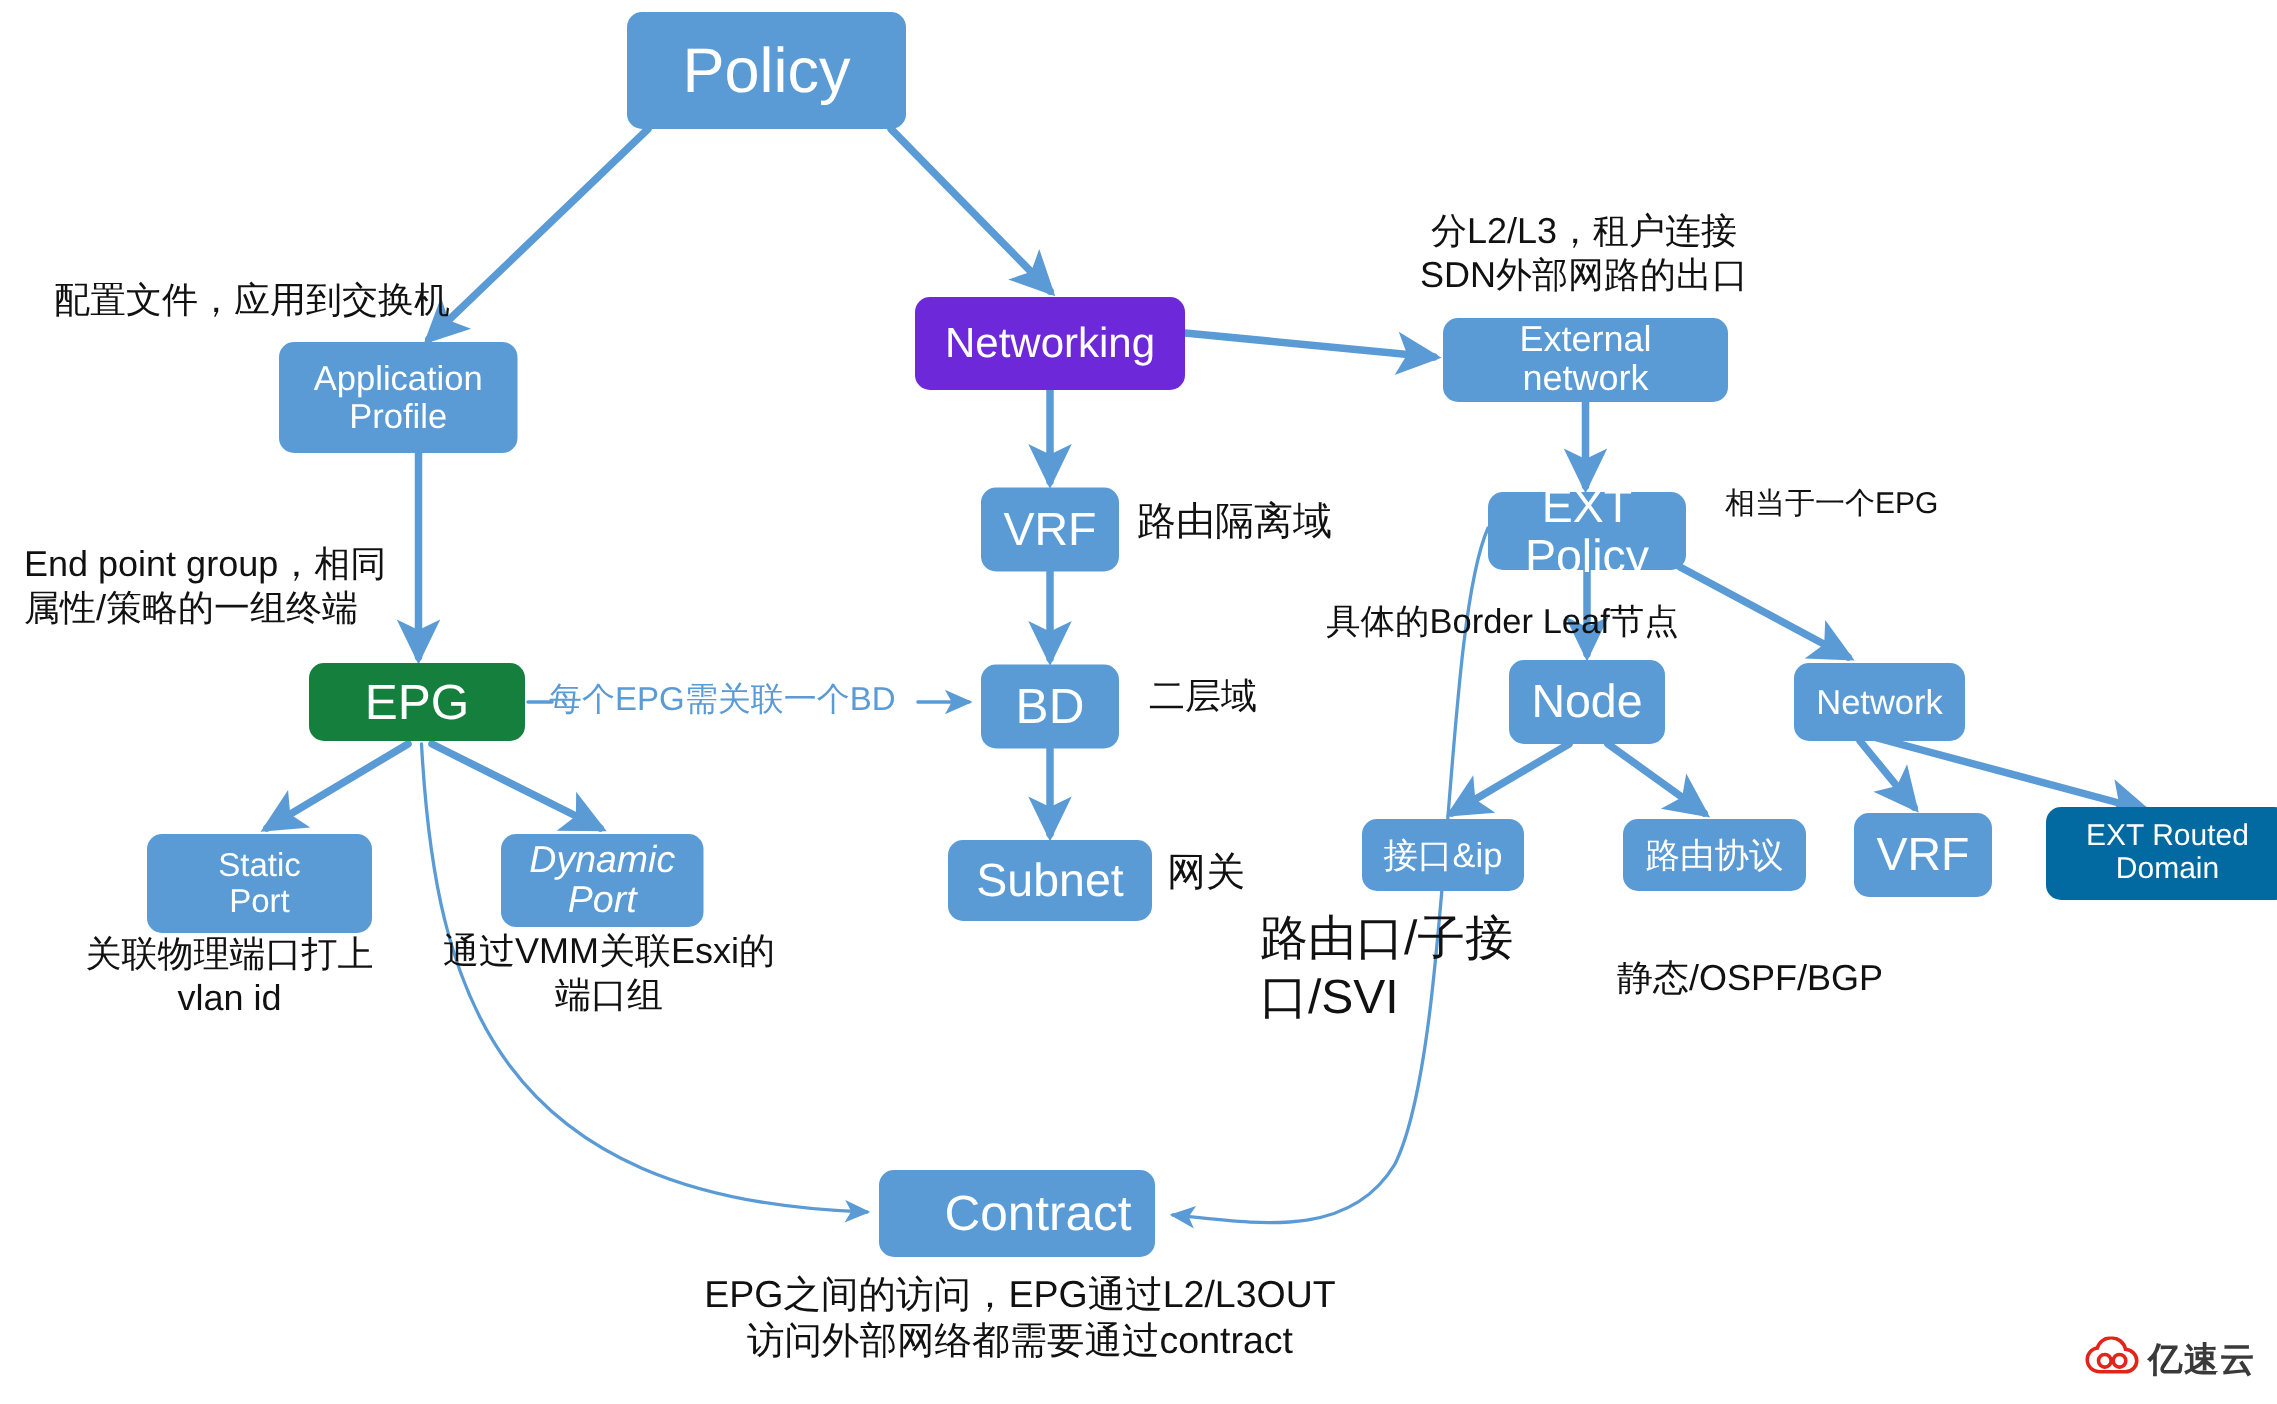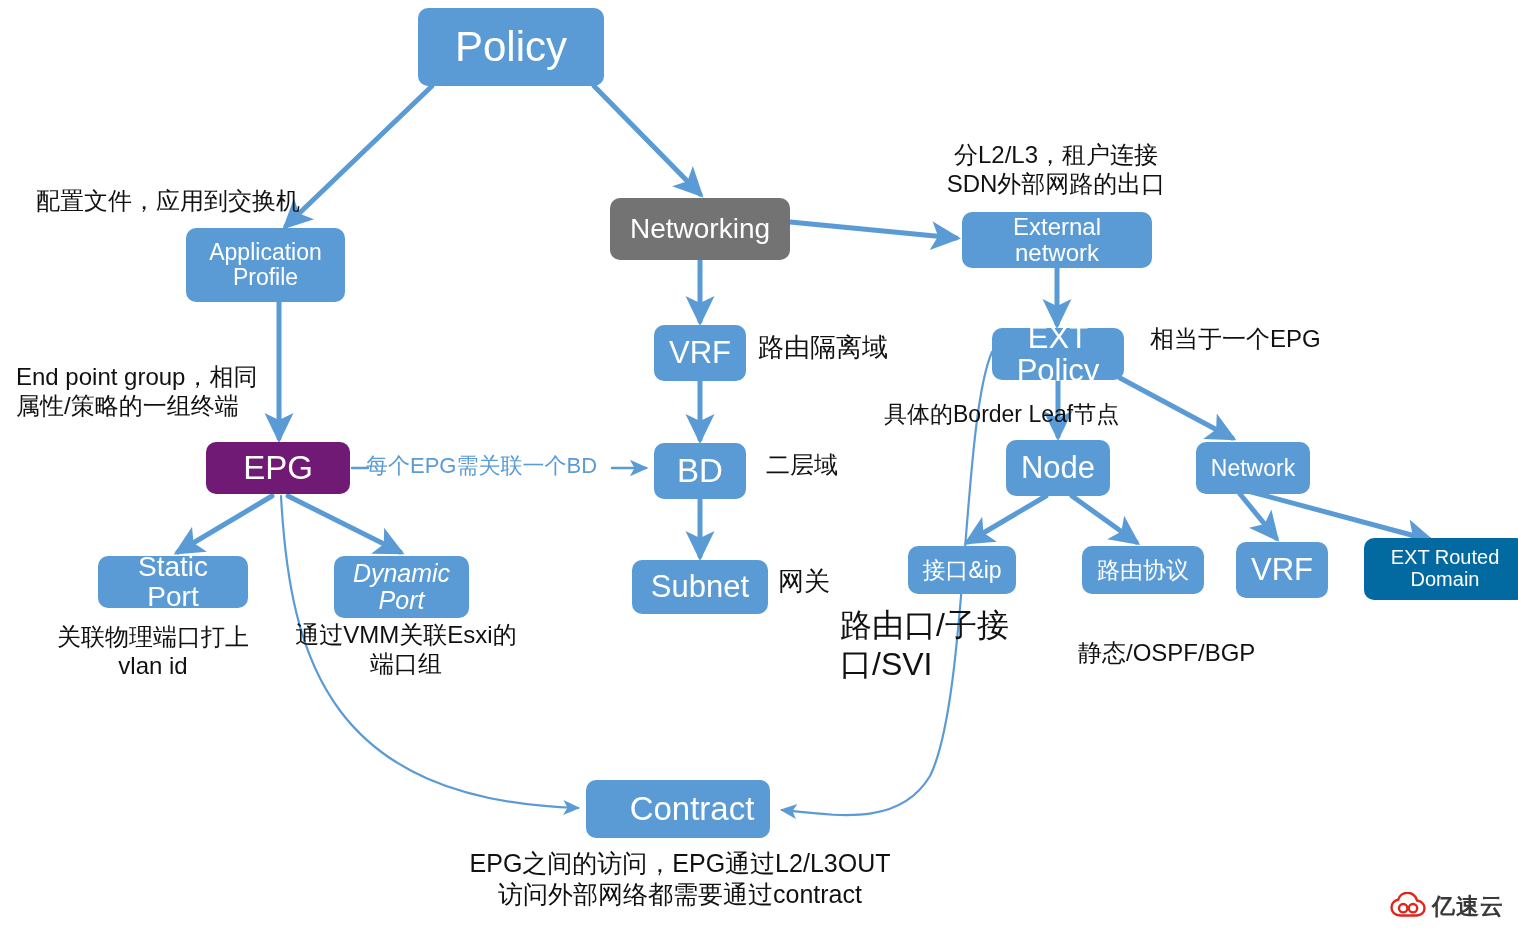--- a/index.html
+++ b/index.html
@@ -130,32 +130,32 @@
   </svg>
 
   <div id="node-layer">
       <div class="node" style="left: 418px; top: 8px; width: 186px; height: 78px; font-size: 42px; background: rgb(91, 155, 213);">
         <span style="white-space: pre-line;">Policy</span>
       </div>
       <div class="node" style="left: 186px; top: 228px; width: 159px; height: 74px; font-size: 23px; background: rgb(91, 155, 213);">
         <span style="white-space: pre-line;">Application
 Profile</span>
       </div>
-      <div class="node" style="left: 206px; top: 442px; width: 144px; height: 52px; font-size: 33px; background: #701a75;">
+      <div class="node" style="left: 206px; top: 442px; width: 144px; height: 52px; font-size: 33px; background: #15803d;">
         <span style="white-space: pre-line;">EPG</span>
       </div>
-      <div class="node" style="left: 98px; top: 556px; width: 150px; height: 52px; font-size: 28px; background: rgb(91, 155, 213);">
+      <div class="node" style="left: 98px; top: 556px; width: 150px; height: 66px; font-size: 22px; background: rgb(91, 155, 213);">
         <span style="white-space: pre-line;">Static
 Port</span>
       </div>
       <div class="node" style="left: 334px; top: 556px; width: 135px; height: 62px; font-size: 25px; background: rgb(91, 155, 213); font-style: italic;">
         <span style="white-space: pre-line;">Dynamic
 Port</span>
       </div>
-      <div class="node" style="left: 610px; top: 198px; width: 180px; height: 62px; font-size: 28px; background: #737373;">
+      <div class="node" style="left: 610px; top: 198px; width: 180px; height: 62px; font-size: 28px; background: #6d28d9;">
         <span style="white-space: pre-line;">Networking</span>
       </div>
       <div class="node" style="left: 654px; top: 325px; width: 92px; height: 56px; font-size: 31px; background: rgb(91, 155, 213);">
         <span style="white-space: pre-line;">VRF</span>
       </div>
       <div class="node" style="left: 654px; top: 443px; width: 92px; height: 56px; font-size: 33px; background: rgb(91, 155, 213);">
         <span style="white-space: pre-line;">BD</span>
       </div>
       <div class="node" style="left: 632px; top: 560px; width: 136px; height: 54px; font-size: 31px; background: rgb(91, 155, 213);">
         <span style="white-space: pre-line;">Subnet</span>
@@ -197,21 +197,21 @@
 属性/策略的一组终端</div>
       <div class="note" style="left: 44px; top: 622px; width: 218px; font-size: 24px; color: rgb(17, 17, 17);">关联物理端口打上
 vlan id</div>
       <div class="note" style="left: 284px; top: 620px; width: 244px; font-size: 24px; color: rgb(17, 17, 17);">通过VMM关联Esxi的
 端口组</div>
       <div class="note left" style="left: 758px; top: 332px; width: 140px; font-size: 26px; color: rgb(17, 17, 17);">路由隔离域</div>
       <div class="note left" style="left: 766px; top: 450px; width: 100px; font-size: 24px; color: rgb(17, 17, 17);">二层域</div>
       <div class="note left" style="left: 778px; top: 566px; width: 70px; font-size: 26px; color: rgb(17, 17, 17);">网关</div>
       <div class="note" style="left: 908px; top: 140px; width: 296px; font-size: 24px; color: rgb(17, 17, 17);">分L2/L3，租户连接
 SDN外部网路的出口</div>
-      <div class="note left" style="left: 1150px; top: 324px; width: 200px; font-size: 24px; color: rgb(17, 17, 17);">相当于一个EPG</div>
+      <div class="note left" style="left: 1150px; top: 324px; width: 200px; font-size: 20px; color: rgb(17, 17, 17);">相当于一个EPG</div>
       <div class="note left" style="left: 884px; top: 400px; width: 270px; font-size: 23px; color: rgb(17, 17, 17);">具体的Border Leaf节点</div>
       <div class="note left" style="left: 840px; top: 606px; width: 220px; font-size: 32px; color: rgb(17, 17, 17);">路由口/子接口/SVI</div>
       <div class="note left" style="left: 1078px; top: 638px; width: 190px; font-size: 24px; color: rgb(17, 17, 17);">静态/OSPF/BGP</div>
       <div class="note" style="left: 420px; top: 848px; width: 520px; font-size: 25px; color: rgb(17, 17, 17);">EPG之间的访问，EPG通过L2/L3OUT
 访问外部网络都需要通过contract</div>
     </div>
 
   <div id="edge-label-layer">
       <div class="edge-label" style="left: 366px; top: 451px; font-size: 22px; color: rgb(91, 155, 213);">每个EPG需关联一个BD</div>
     </div>

